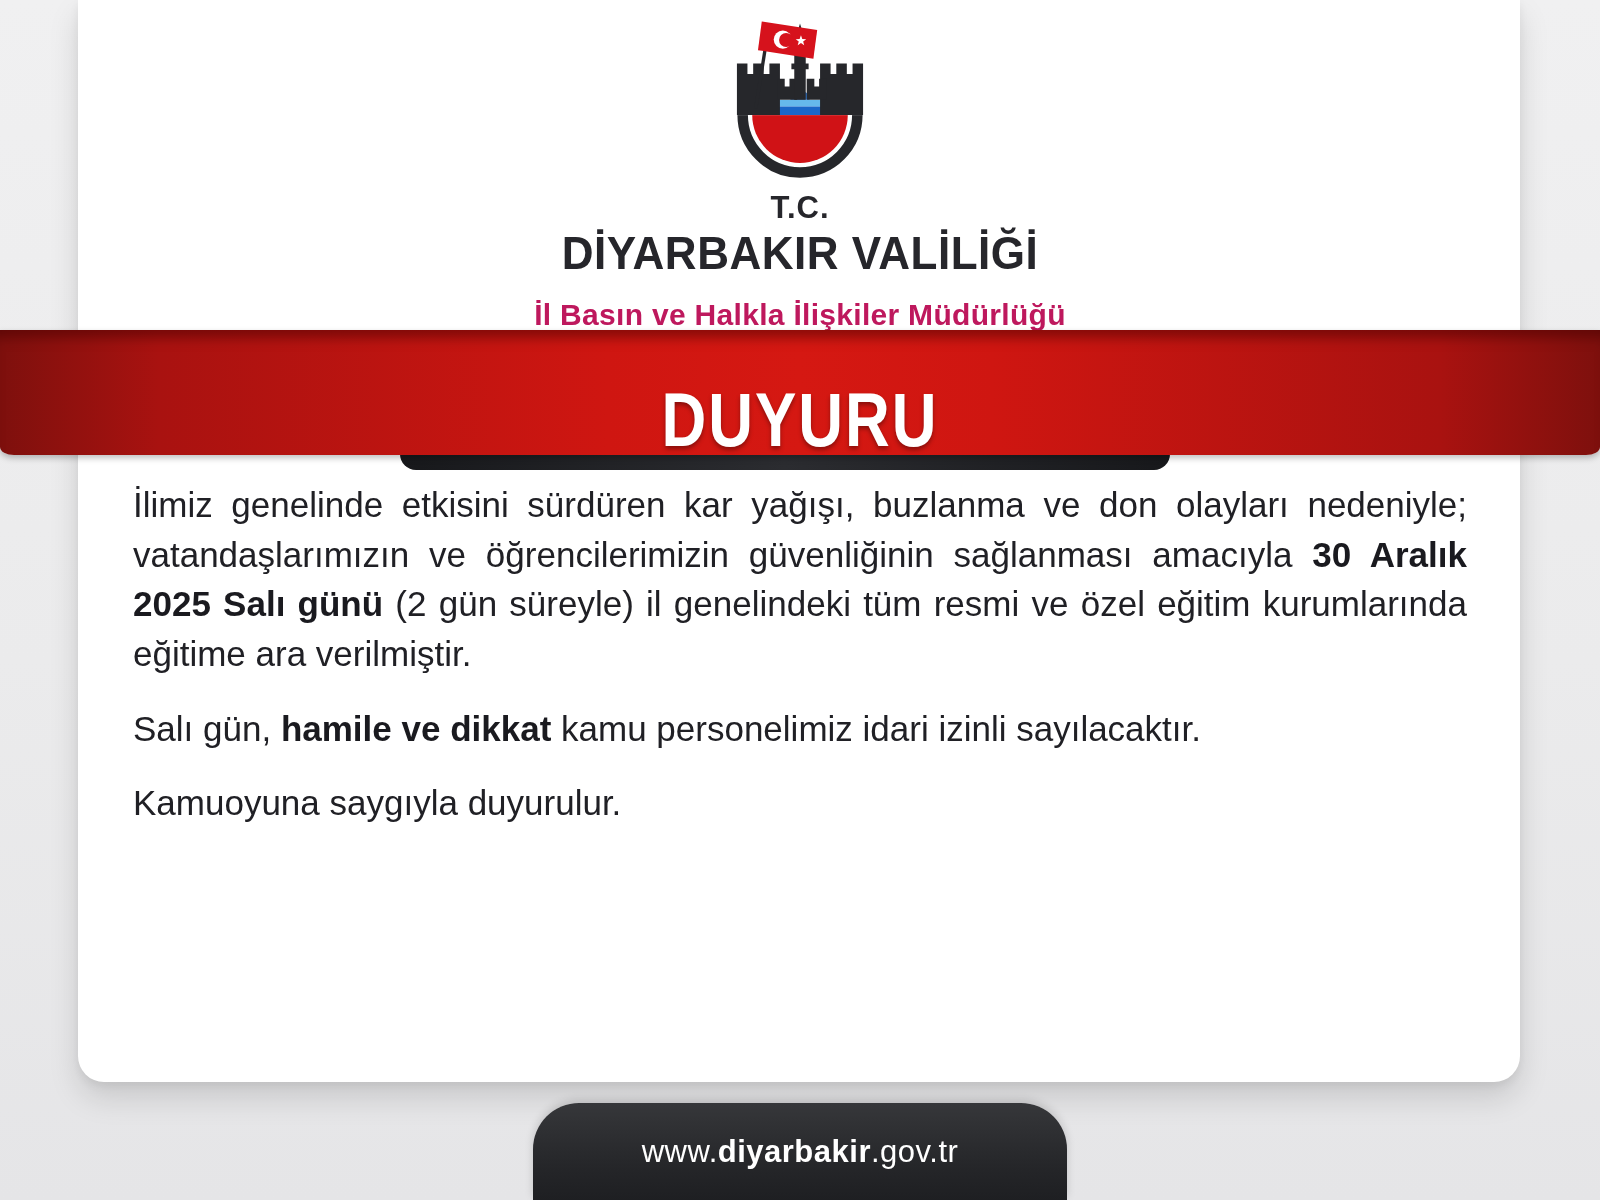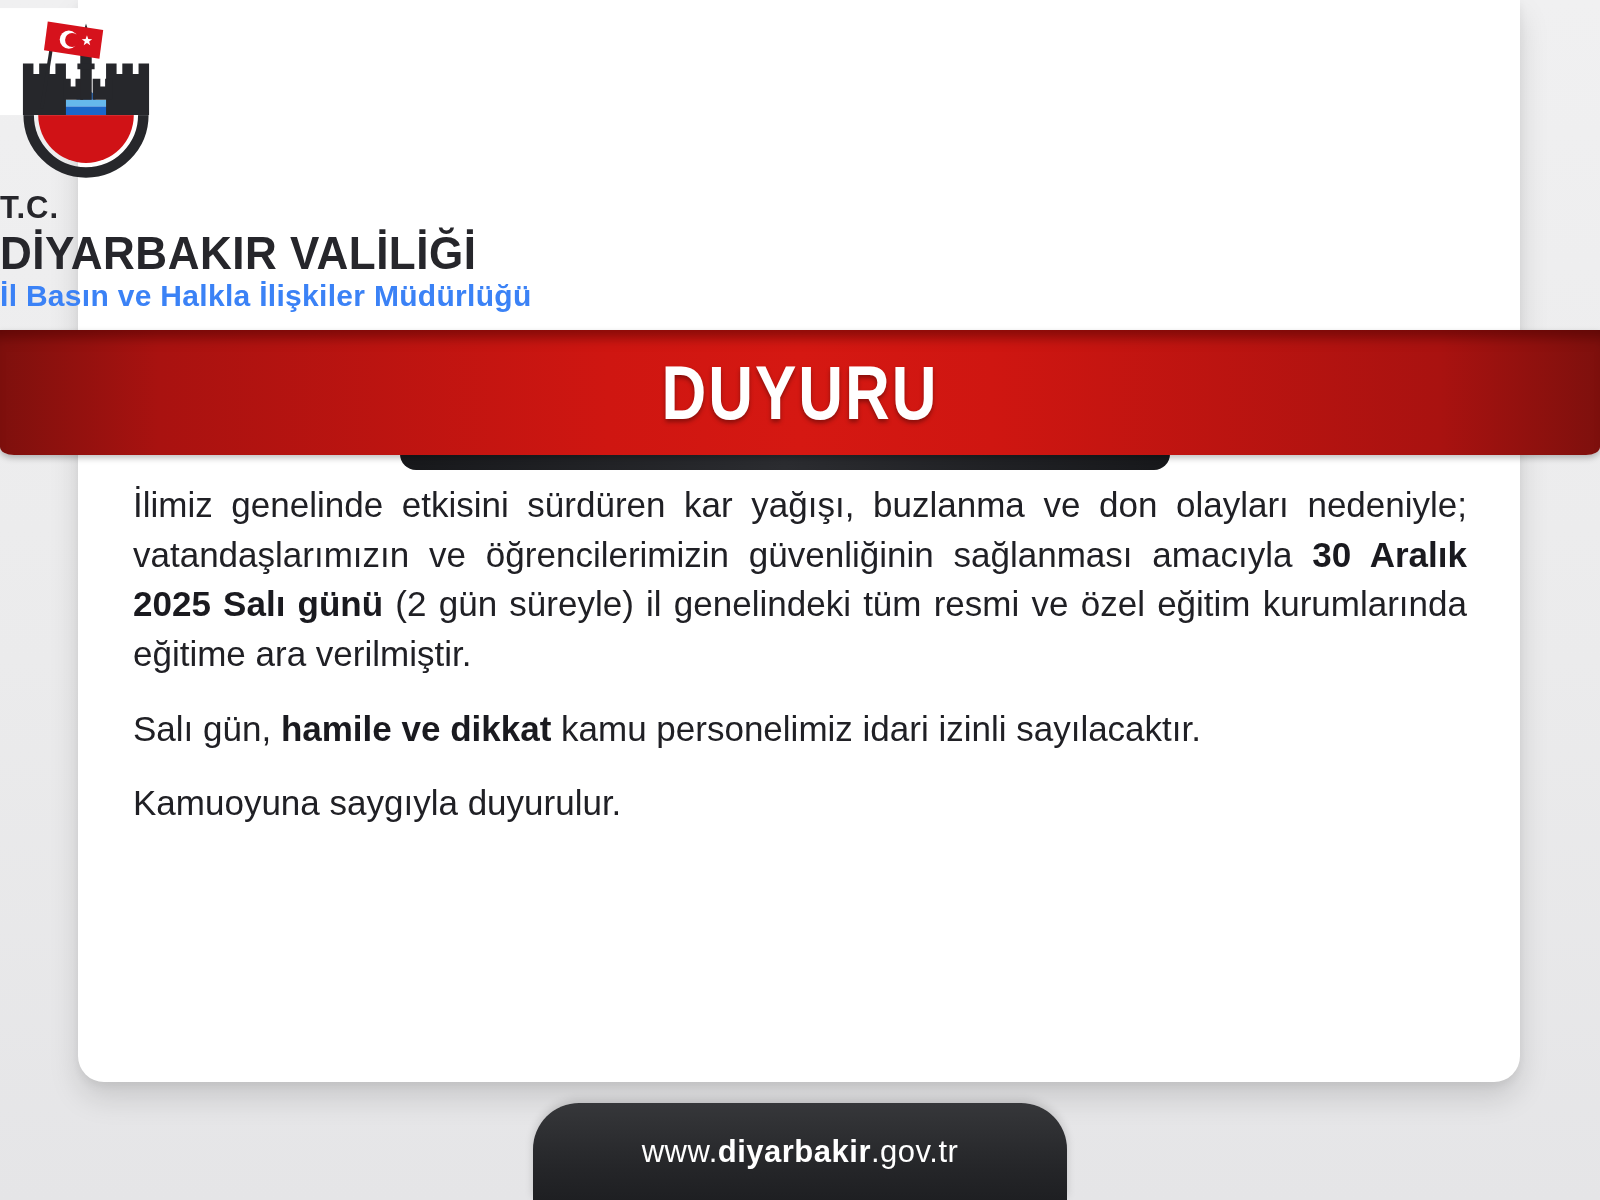--- a/index.html
+++ b/index.html
@@ -10,38 +10,38 @@
     -webkit-font-smoothing:antialiased;
   }
   
   .white-panel{
     position:absolute;left:78px;top:0;width:1442px;height:1082px;
     background:#ffffff;border-radius:0 0 26px 26px;
     box-shadow:0 16px 30px rgba(0,0,0,.13),0 4px 10px rgba(0,0,0,.06);
     z-index:1;
   }
   
-  .header{position:absolute;left:0;top:0;width:1600px;z-index:3;}
+  .header{position:absolute;left:0;top:0;width:1600px;text-align:center;z-index:3;}
   .emblem{display:inline-block;margin-top:8px;}
   .org-prefix{font-size:31px;font-weight:bold;color:#26262b;letter-spacing:1px;margin-top:2px;}
   .org-name{font-size:44px;font-weight:bold;color:#26262b;letter-spacing:.5px;margin-top:2px;transform:scaleY(1.05);}
-  .org-unit{font-size:30px;font-weight:600;color:#3b82f6;margin-top:1px;letter-spacing:.3px;}
+  .org-unit{font-size:30px;font-weight:600;color:#be185d;margin-top:20px;letter-spacing:.3px;}
   
   .black-peek{
     position:absolute;left:400px;top:410px;width:770px;height:60px;
     background:linear-gradient(90deg,#17181b,#2b2c30 50%,#17181b);
     border-radius:0 0 16px 16px;z-index:2;
   }
   
   .red-banner{
     position:absolute;left:0;top:330px;width:1600px;height:125px;z-index:4;
     background:linear-gradient(90deg,#7e100d 0%,#a91210 10%,#cf1611 38%,#d51812 50%,#cf1611 62%,#a91210 90%,#7e100d 100%);
     box-shadow:inset 0 16px 12px -8px rgba(70,0,0,.5),0 3px 6px rgba(0,0,0,.25);
     border-radius:0 0 14px 14px / 0 0 8px 8px;
-    display:flex;align-items:center;justify-content:center;
+    display:flex;align-items:flex-end;justify-content:center;
   }
   .banner-title{
     display:inline-block;color:#ffffff;font-weight:bold;font-size:62px;letter-spacing:2px;
     transform:scaleY(1.22);text-shadow:0 3px 4px rgba(0,0,0,.35);
   }
   
   .content{
     position:absolute;left:133px;top:480px;width:1334px;z-index:5;
     color:#202025;font-size:35px;line-height:1.42;text-align:justify;
   }

